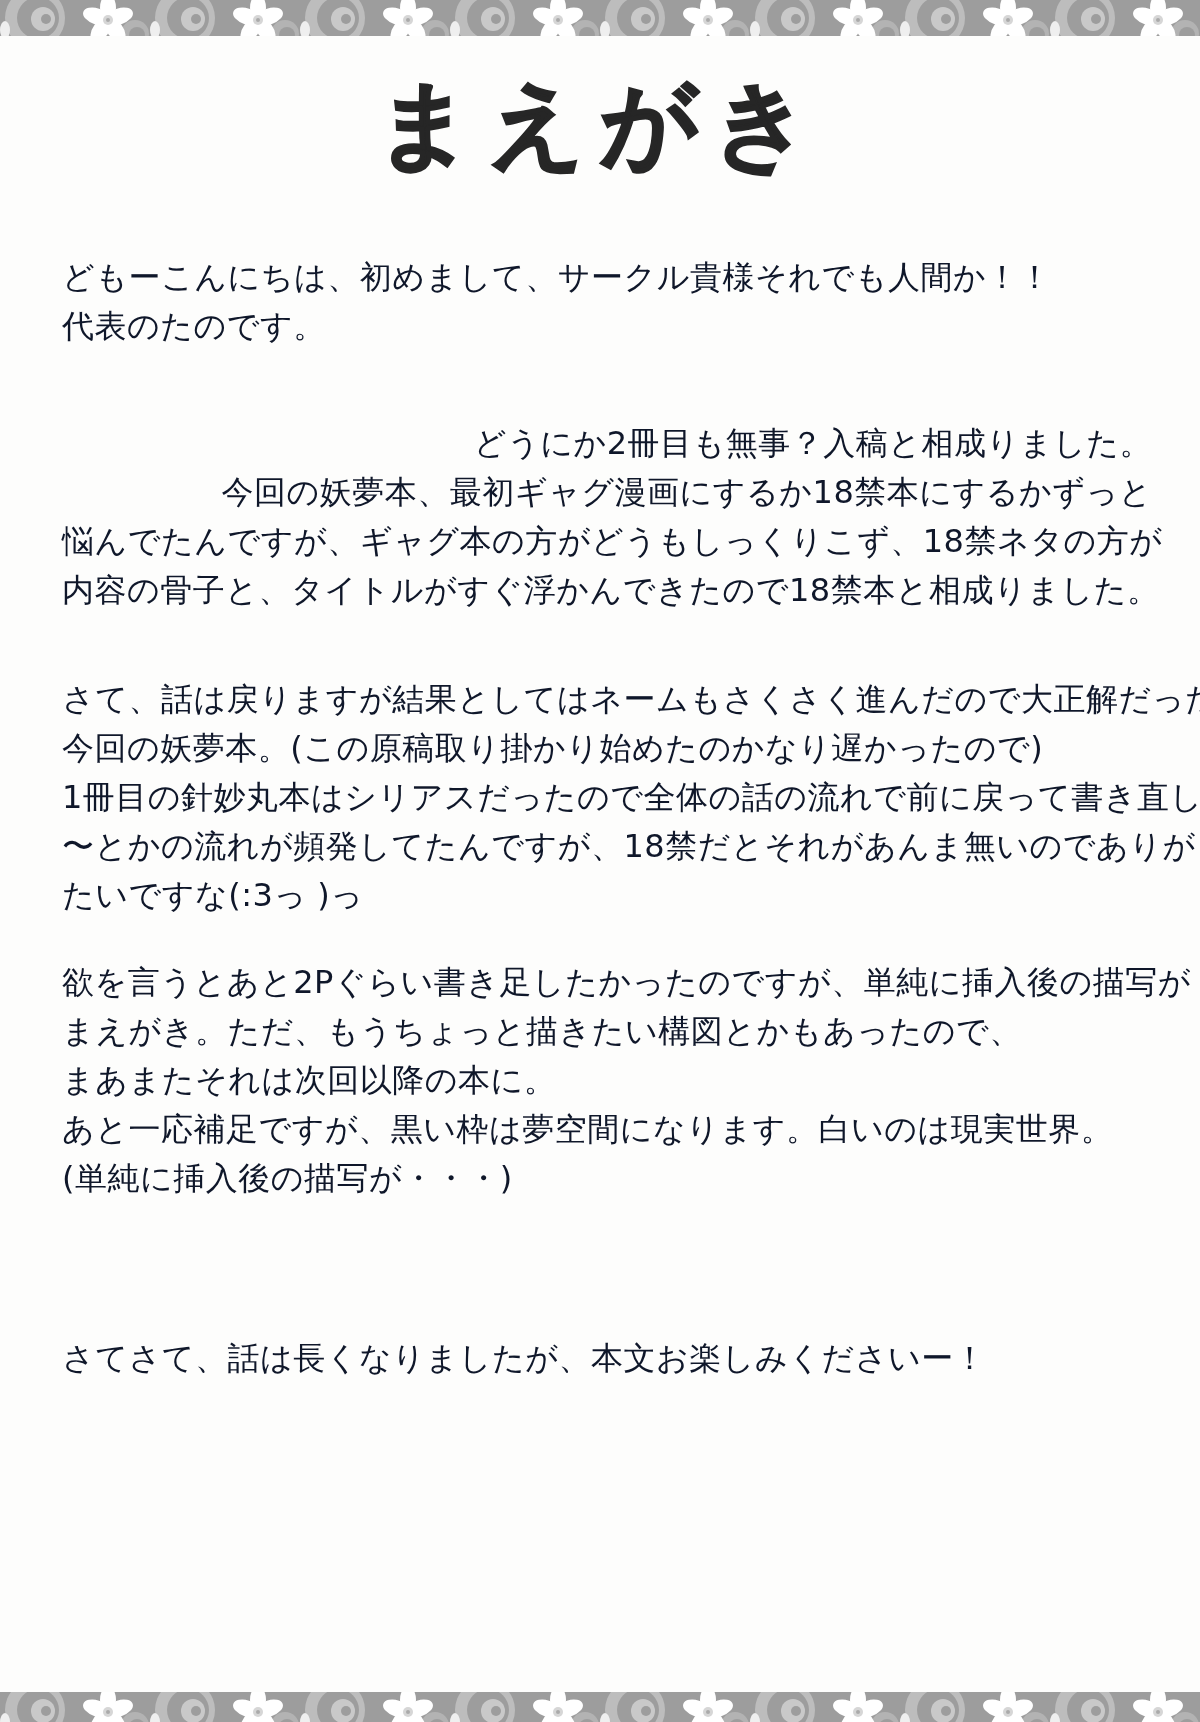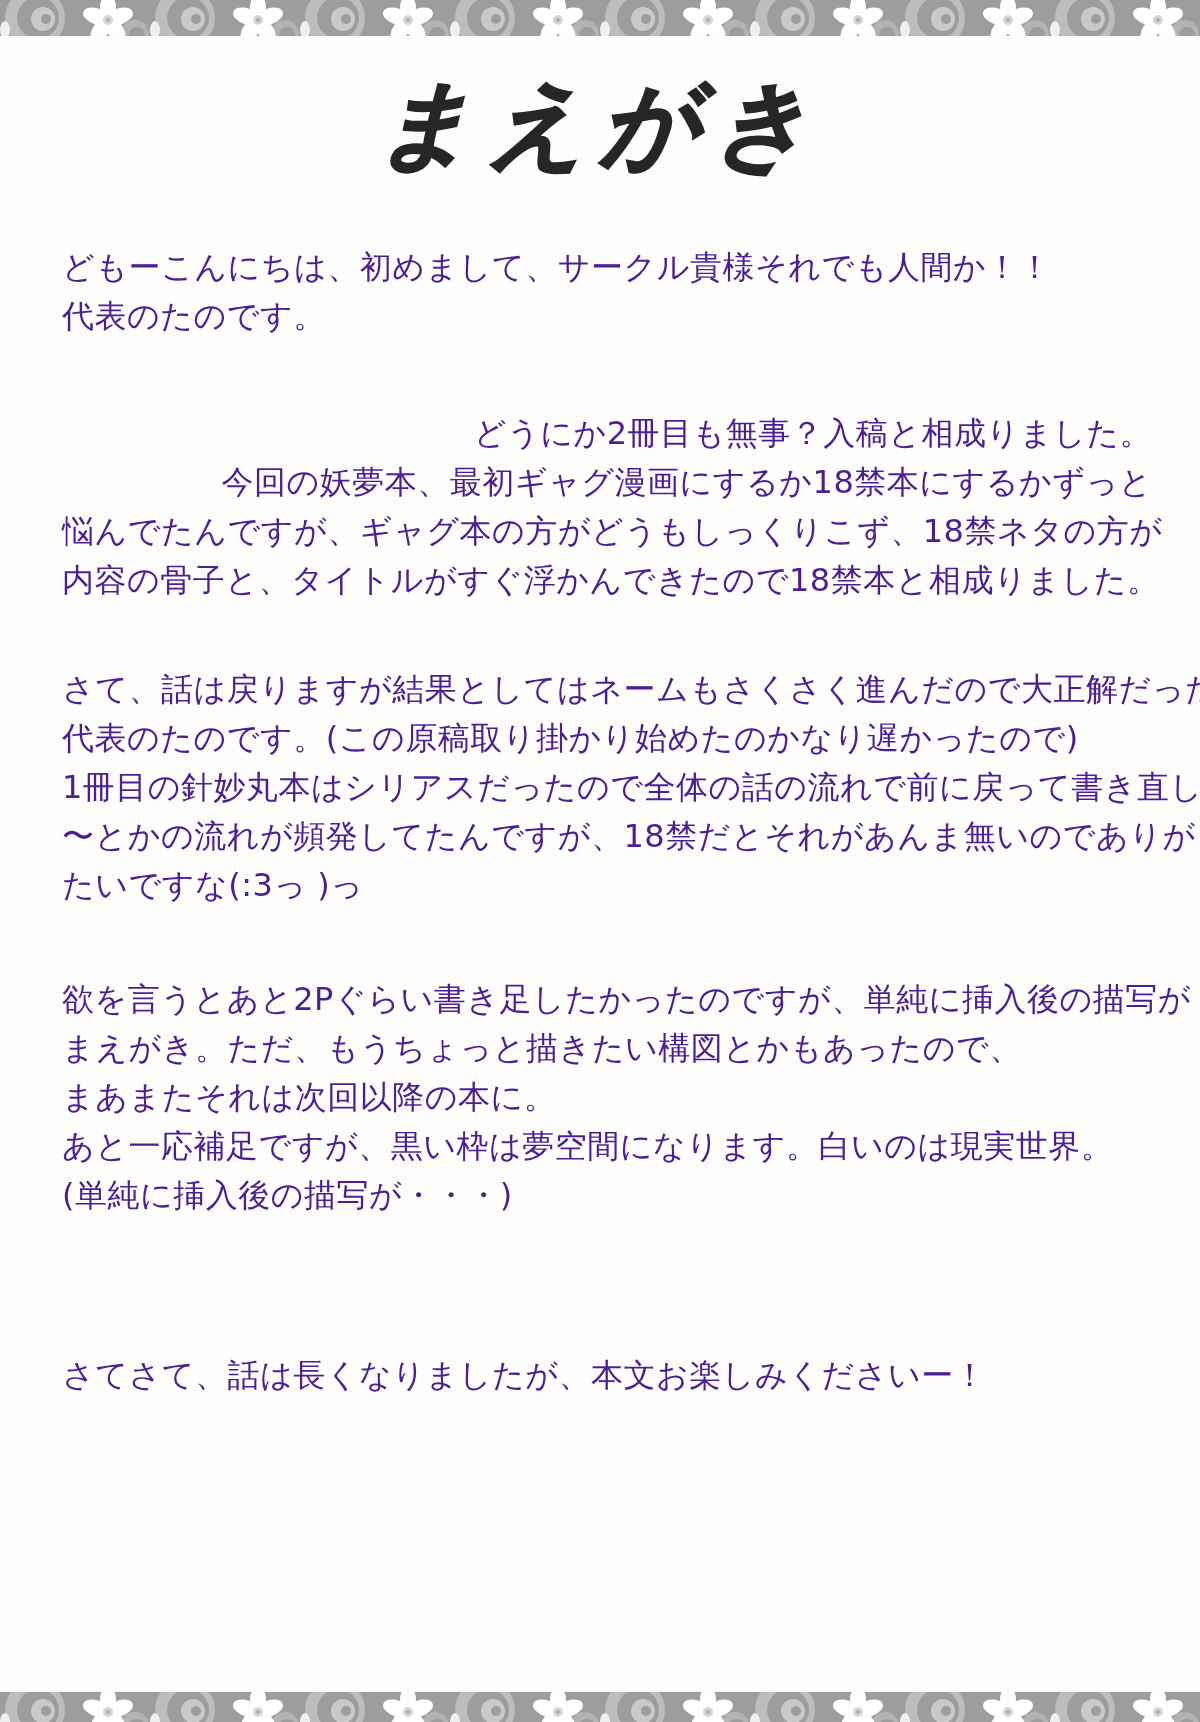--- a/index.html
+++ b/index.html
@@ -28,45 +28,44 @@
 
   .title {
     margin: 0;
     padding-top: 76px;
     text-align: center;
     font-size: 96px;
     line-height: 1;
     font-weight: 900;
     letter-spacing: 14px;
     color: #262626;
-    font-style: italic;
     -webkit-text-stroke: 2px #262626;
   }
 
   .content {
     position: absolute;
-    top: 228px;
+    top: 238px;
     left: 62px;
     right: 48px;
-    color: #4c1d95;
+    color: #0f172a;
     font-size: 32px;
     font-weight: 500;
     letter-spacing: 0.5px;
   }
   .para { margin: 0; }
   .line {
     display: block;
     height: 49px;
     line-height: 49px;
     white-space: nowrap;
   }
   .para-intro   { margin-top: 15px; }
   .para-book    { margin-top: 68px; text-align: right; }
   .para-story   { margin-top: 60px; }
-  .para-wishes  { margin-top: 65px; }
+  .para-wishes  { margin-top: 38px; }
   .para-closing { margin-top: 131px; }
 </style>
 </head>
 <body>
 
 <svg width="0" height="0" style="position:absolute" aria-hidden="true">
   <defs>
     <pattern id="floralPat" patternUnits="userSpaceOnUse" width="150" height="40">
       <rect width="150" height="40" fill="#9d9d9d"></rect>
 
@@ -115,21 +114,21 @@
 
     <p class="para para-book">
       <span class="line">どうにか2冊目も無事？入稿と相成りました。</span>
       <span class="line">今回の妖夢本、最初ギャグ漫画にするか18禁本にするかずっと</span>
       <span class="line">悩んでたんですが、ギャグ本の方がどうもしっくりこず、18禁ネタの方が</span>
       <span class="line">内容の骨子と、タイトルがすぐ浮かんできたので18禁本と相成りました。</span>
     </p>
 
     <p class="para para-story">
       <span class="line">さて、話は戻りますが結果としてはネームもさくさく進んだので大正解だった</span>
-      <span class="line">代表のたのです。(この原稿取り掛かり始めたのかなり遅かったので)</span>
+      <span class="line">今回の妖夢本。(この原稿取り掛かり始めたのかなり遅かったので)</span>
       <span class="line">1冊目の針妙丸本はシリアスだったので全体の話の流れで前に戻って書き直し</span>
       <span class="line">〜とかの流れが頻発してたんですが、18禁だとそれがあんま無いのでありが</span>
       <span class="line">たいですな(:3っ )っ</span>
     </p>
 
     <p class="para para-wishes">
       <span class="line">欲を言うとあと2Pぐらい書き足したかったのですが、単純に挿入後の描写が</span>
       <span class="line">まえがき。ただ、もうちょっと描きたい構図とかもあったので、</span>
       <span class="line">まあまたそれは次回以降の本に。</span>
       <span class="line">あと一応補足ですが、黒い枠は夢空間になります。白いのは現実世界。</span>

